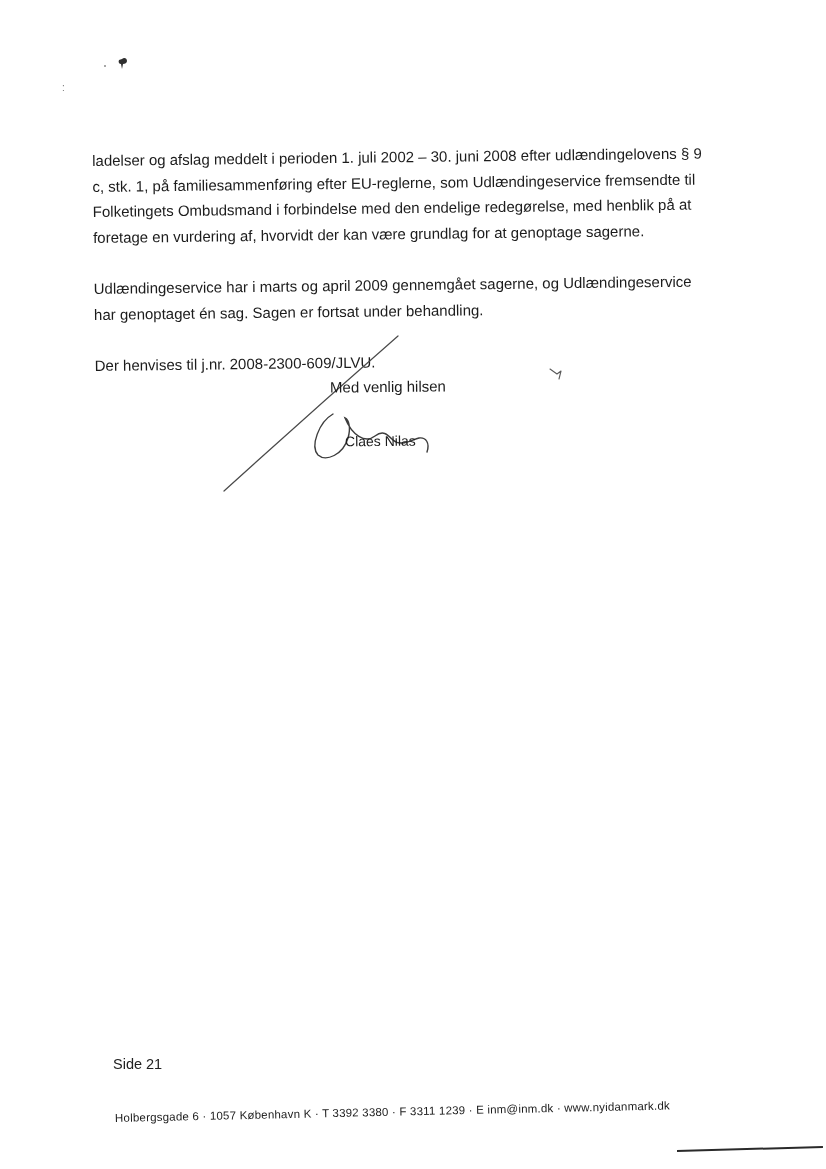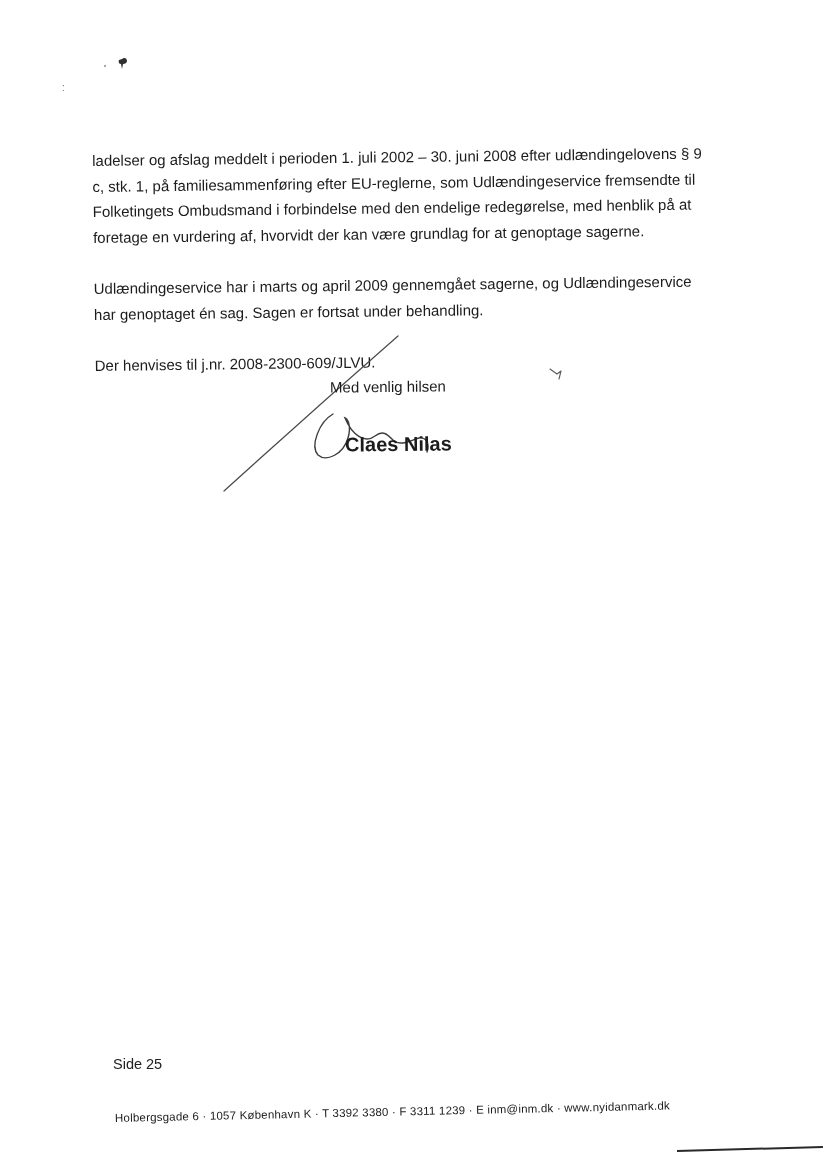--- a/index.html
+++ b/index.html
@@ -37,23 +37,22 @@
     top: 378px;
     transform: rotate(-0.6deg);
     font-size: 15px;
     color: #1c1c1c;
   }
   .signer-name {
     position: absolute;
     left: 345px;
     top: 433px;
     transform: rotate(-0.6deg);
-    font-size: 20px;
+    font-size: 14px;
     color: #1c1c1c;
-    font-weight: bold;
   }
   .signature-svg {
     position: absolute;
     left: 215px;
     top: 328px;
     pointer-events: none;
   }
   .tick-svg {
     position: absolute;
     left: 548px;
@@ -139,19 +138,19 @@
              C 211 109, 215 115, 212 124" fill="none" stroke="#3d3d3d" stroke-width="1.4" stroke-linecap="round"></path>
   </svg>
 
   <svg class="tick-svg" width="22" height="18" viewBox="0 0 22 18" aria-hidden="true">
     <path d="M 2 3 L 9 8 L 13 5 L 11 13" fill="none" stroke="#5a5a5a" stroke-width="1.1" stroke-linecap="round" stroke-linejoin="round"></path>
   </svg>
 
   <div class="closing-block">Med venlig hilsen</div>
   <div class="signer-name">Claes Nilas</div>
 
-  <div class="page-number">Side 25</div>
+  <div class="page-number">Side 21</div>
 
   <div class="footer-line">Holbergsgade 6 · 1057 København K · T 3392 3380 · F 3311 1239 · E inm@inm.dk · www.nyidanmark.dk</div>
 
   <div class="bottom-right-rule"></div>
 
 </div>
 
 </body></html>

